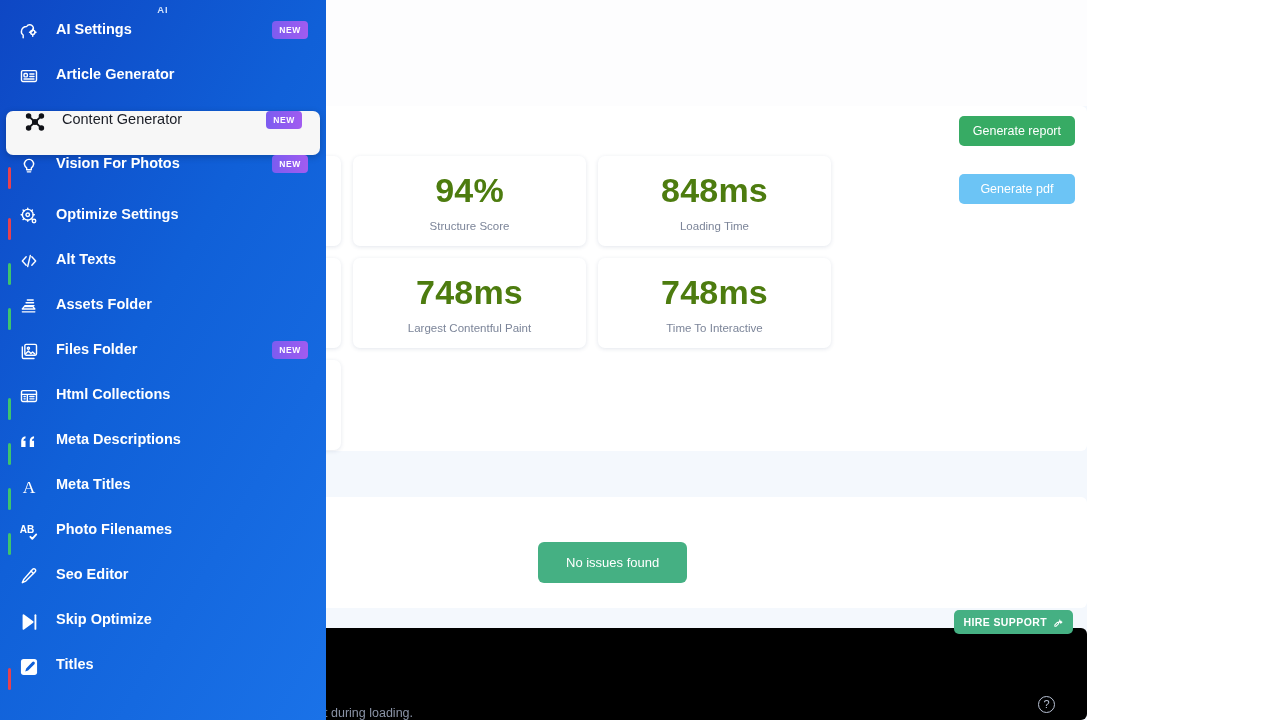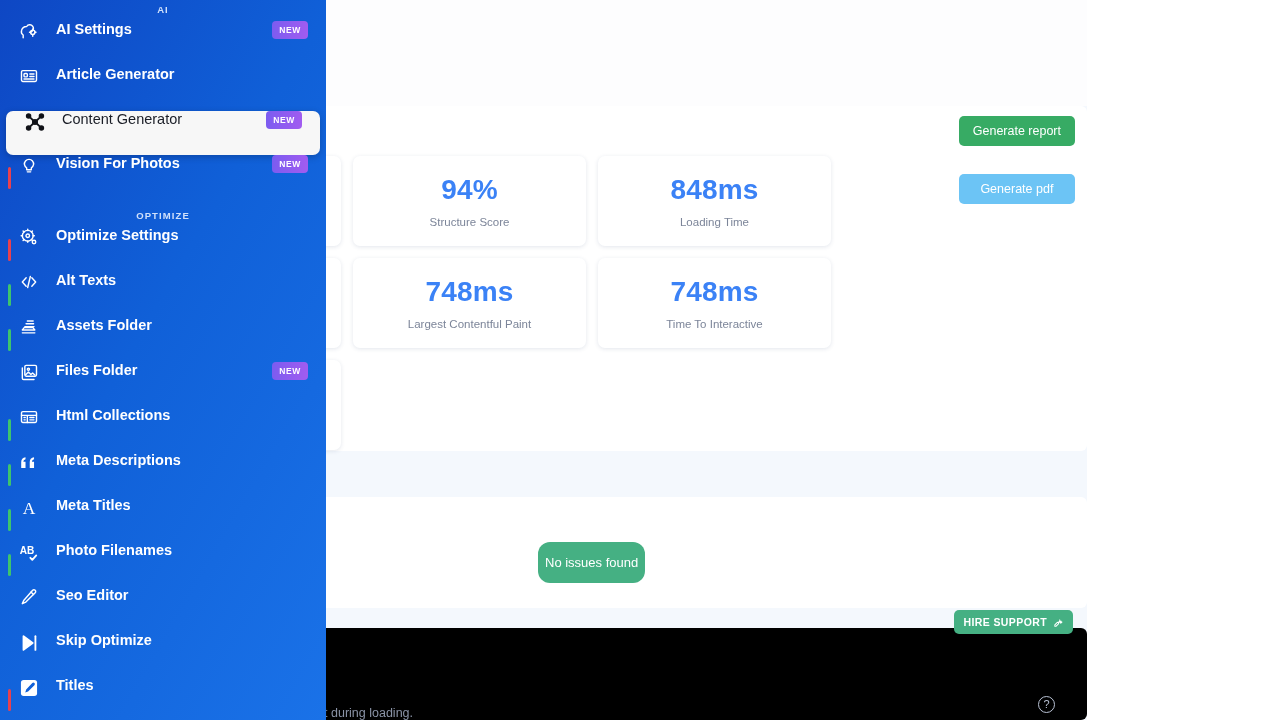--- a/index.html
+++ b/index.html
@@ -65,21 +65,21 @@
   .metric {
     background: #ffffff;
     border-radius: 7px;
     box-shadow: 0 1px 4px rgba(40,60,110,.13);
     height: 90px;
     display: flex; flex-direction: column;
     align-items: center; justify-content: center;
     gap: 10px;
   }
   .metric .val {
-    font-size: 28px; font-weight: bold; color: #3b82f6; letter-spacing: .2px;
+    font-size: 34px; font-weight: bold; color: #4d7c0f; letter-spacing: .2px;
   }
   .metric .lbl { font-size: 11.5px; color: #7c8599; }
 
   
   .ghost-col {
     position: absolute; left: -130px; top: 50px;
     display: flex; flex-direction: column; gap: 12px;
   }
   .ghost-card {
     width: 233px; height: 90px; background: #fff; border-radius: 7px;
@@ -88,21 +88,21 @@
 
   
   .issues-card {
     position: absolute; left: 0; top: 497px;
     width: 1087px; height: 111px;
     background: #ffffff; border-radius: 6px;
   }
   .issues-btn {
     position: absolute; left: 538px; top: 45px;
     background: #45b083; color: #fff; border: none;
-    border-radius: 12px; font-size: 13px; padding: 13px 7px;
+    border-radius: 6px; font-size: 13px; padding: 13px 28px;
     cursor: pointer;
   }
 
   
   .support-card {
     position: absolute; left: 0; top: 628px;
     width: 1087px; height: 92px;
     background: #000000; border-radius: 6px;
   }
   .hire-badge {
@@ -287,21 +287,20 @@
         <span class="ic">
           <svg width="20" height="20" viewBox="0 0 24 24" fill="none" stroke="currentColor" stroke-width="1.7" stroke-linecap="round" stroke-linejoin="round">
             <path d="M9.2 15.5a5.5 5.5 0 1 1 5.6 0v2.1H9.2z"></path>
             <path d="M10 20.2h4"></path>
           </svg>
         </span>
         <span class="txt">Vision For Photos</span>
         <span class="badge-new">NEW</span>
       </div>
       <div class="nav-spacer"></div>
-      <div class="section-label">OPTIMIZE</div>
       <div class="nav-item">
         <span class="bar" style="background: rgb(232, 65, 79);"></span>
         <span class="ic">
           <svg width="20" height="20" viewBox="0 0 24 24" fill="none" stroke="currentColor" stroke-width="1.7" stroke-linecap="round" stroke-linejoin="round">
             <circle cx="10.5" cy="10.5" r="6.5"></circle>
             <circle cx="10.5" cy="10.5" r="2.1"></circle>
             <path d="M10.5 2.6v1.6M10.5 16.8v1.6M18.4 10.5h-1.6M4.2 10.5H2.6M16.1 4.9l-1.1 1.1M6 15l-1.1 1.1M16.1 16.1 15 15M6 6 4.9 4.9"></path>
             <circle cx="18" cy="18" r="2.1"></circle>
           </svg>
         </span>

